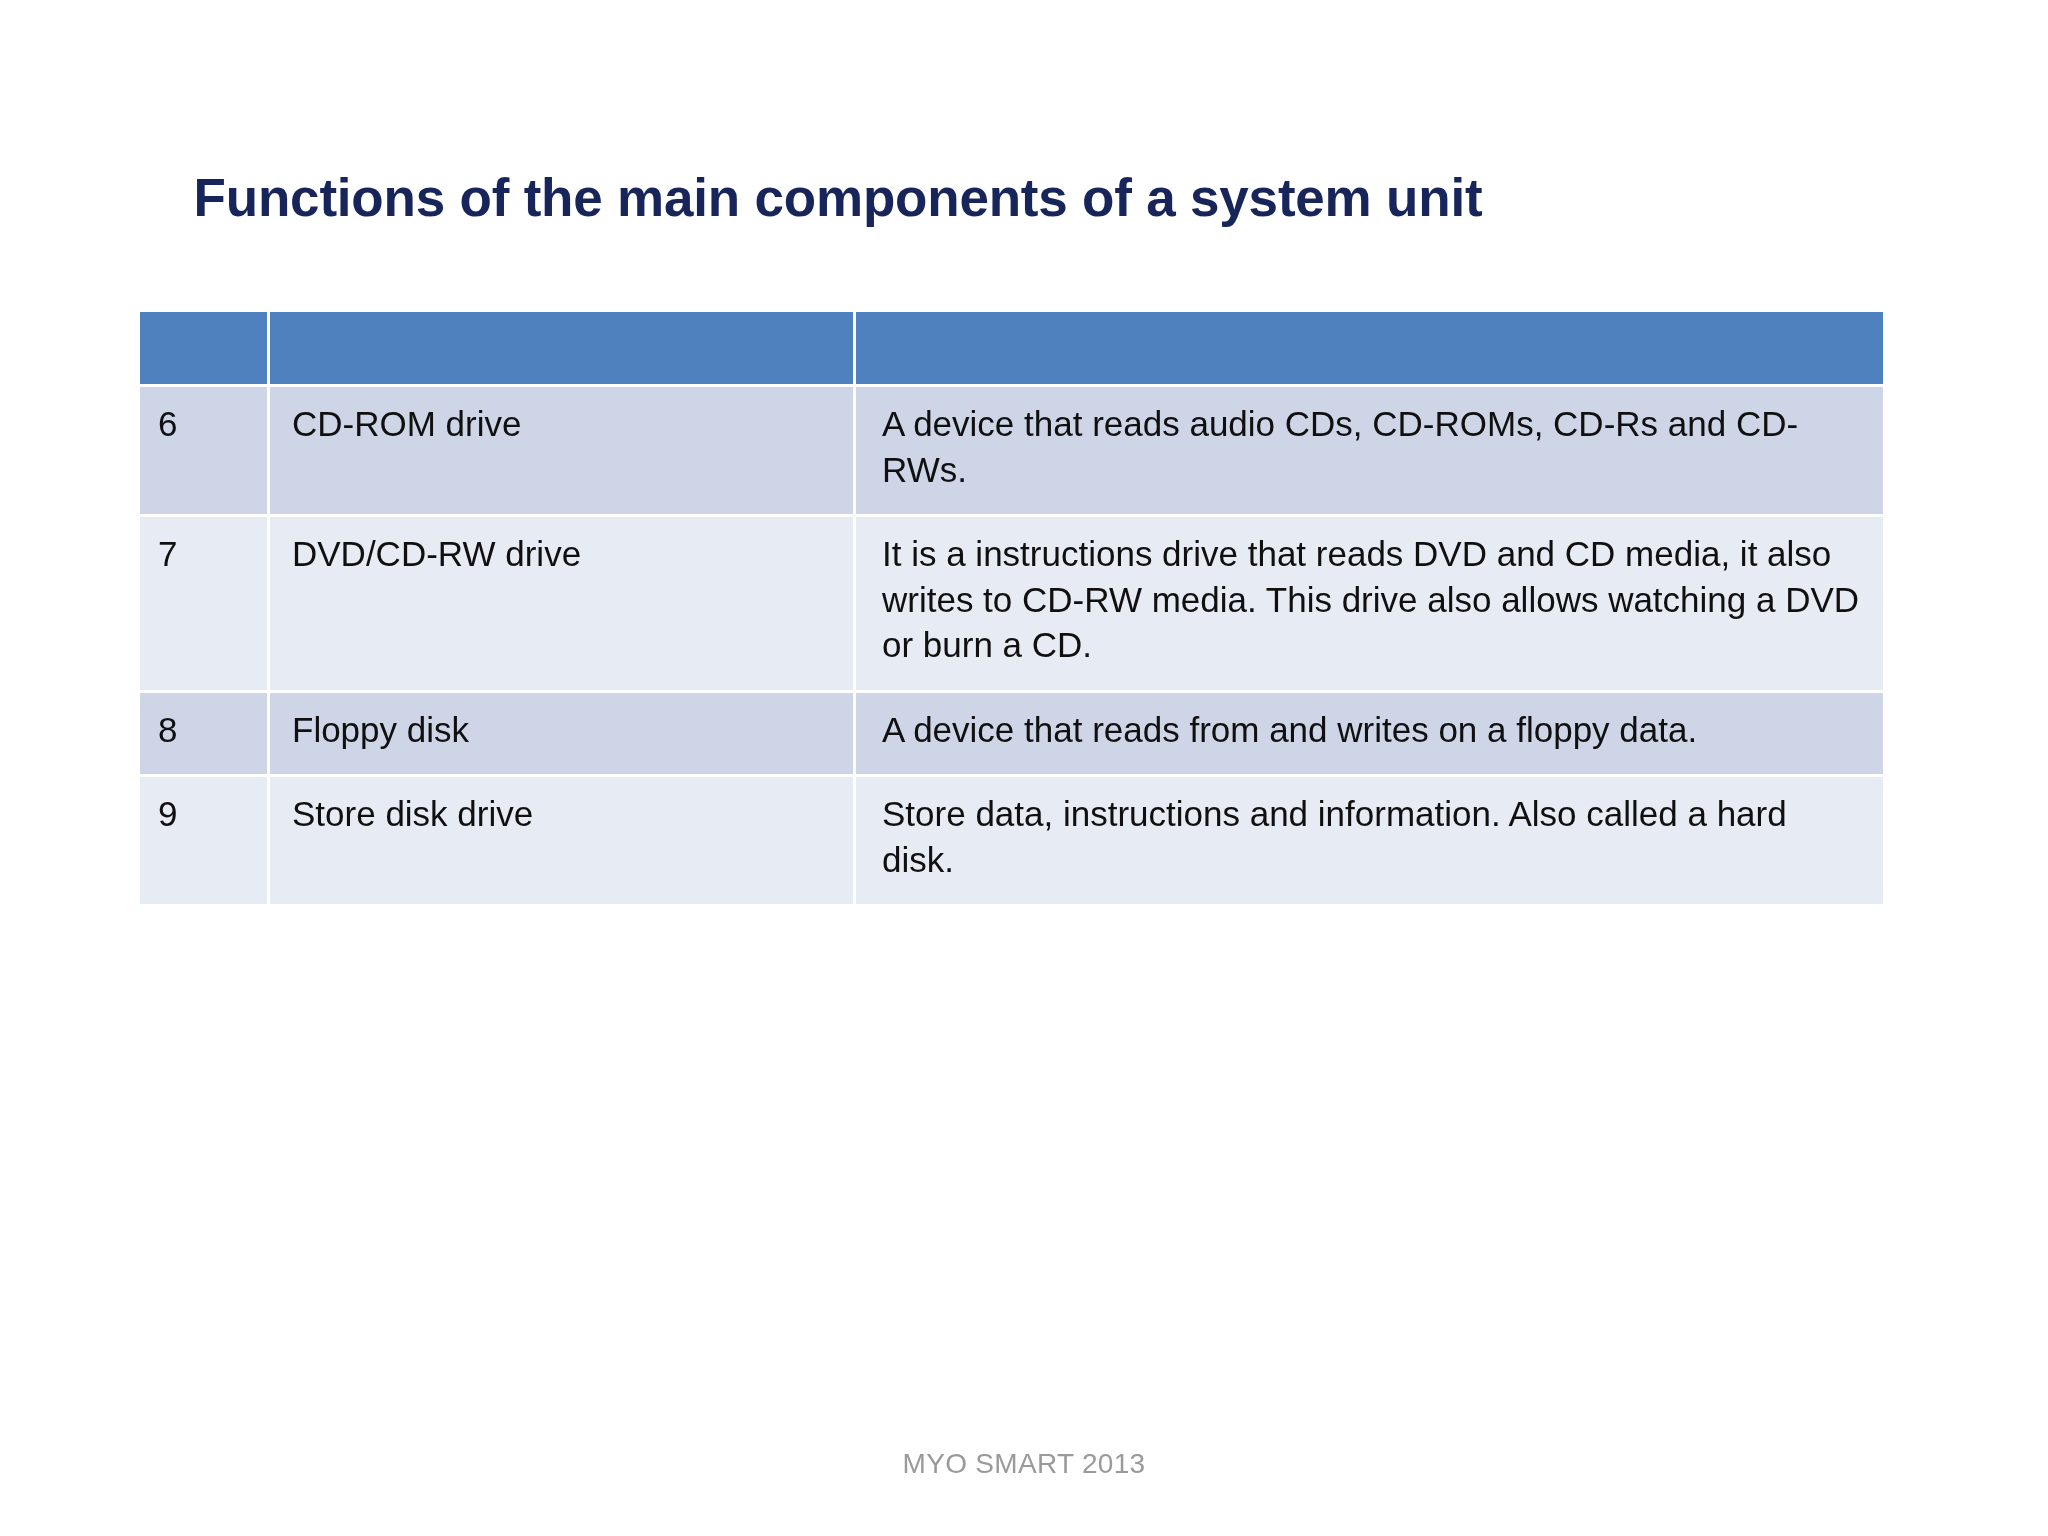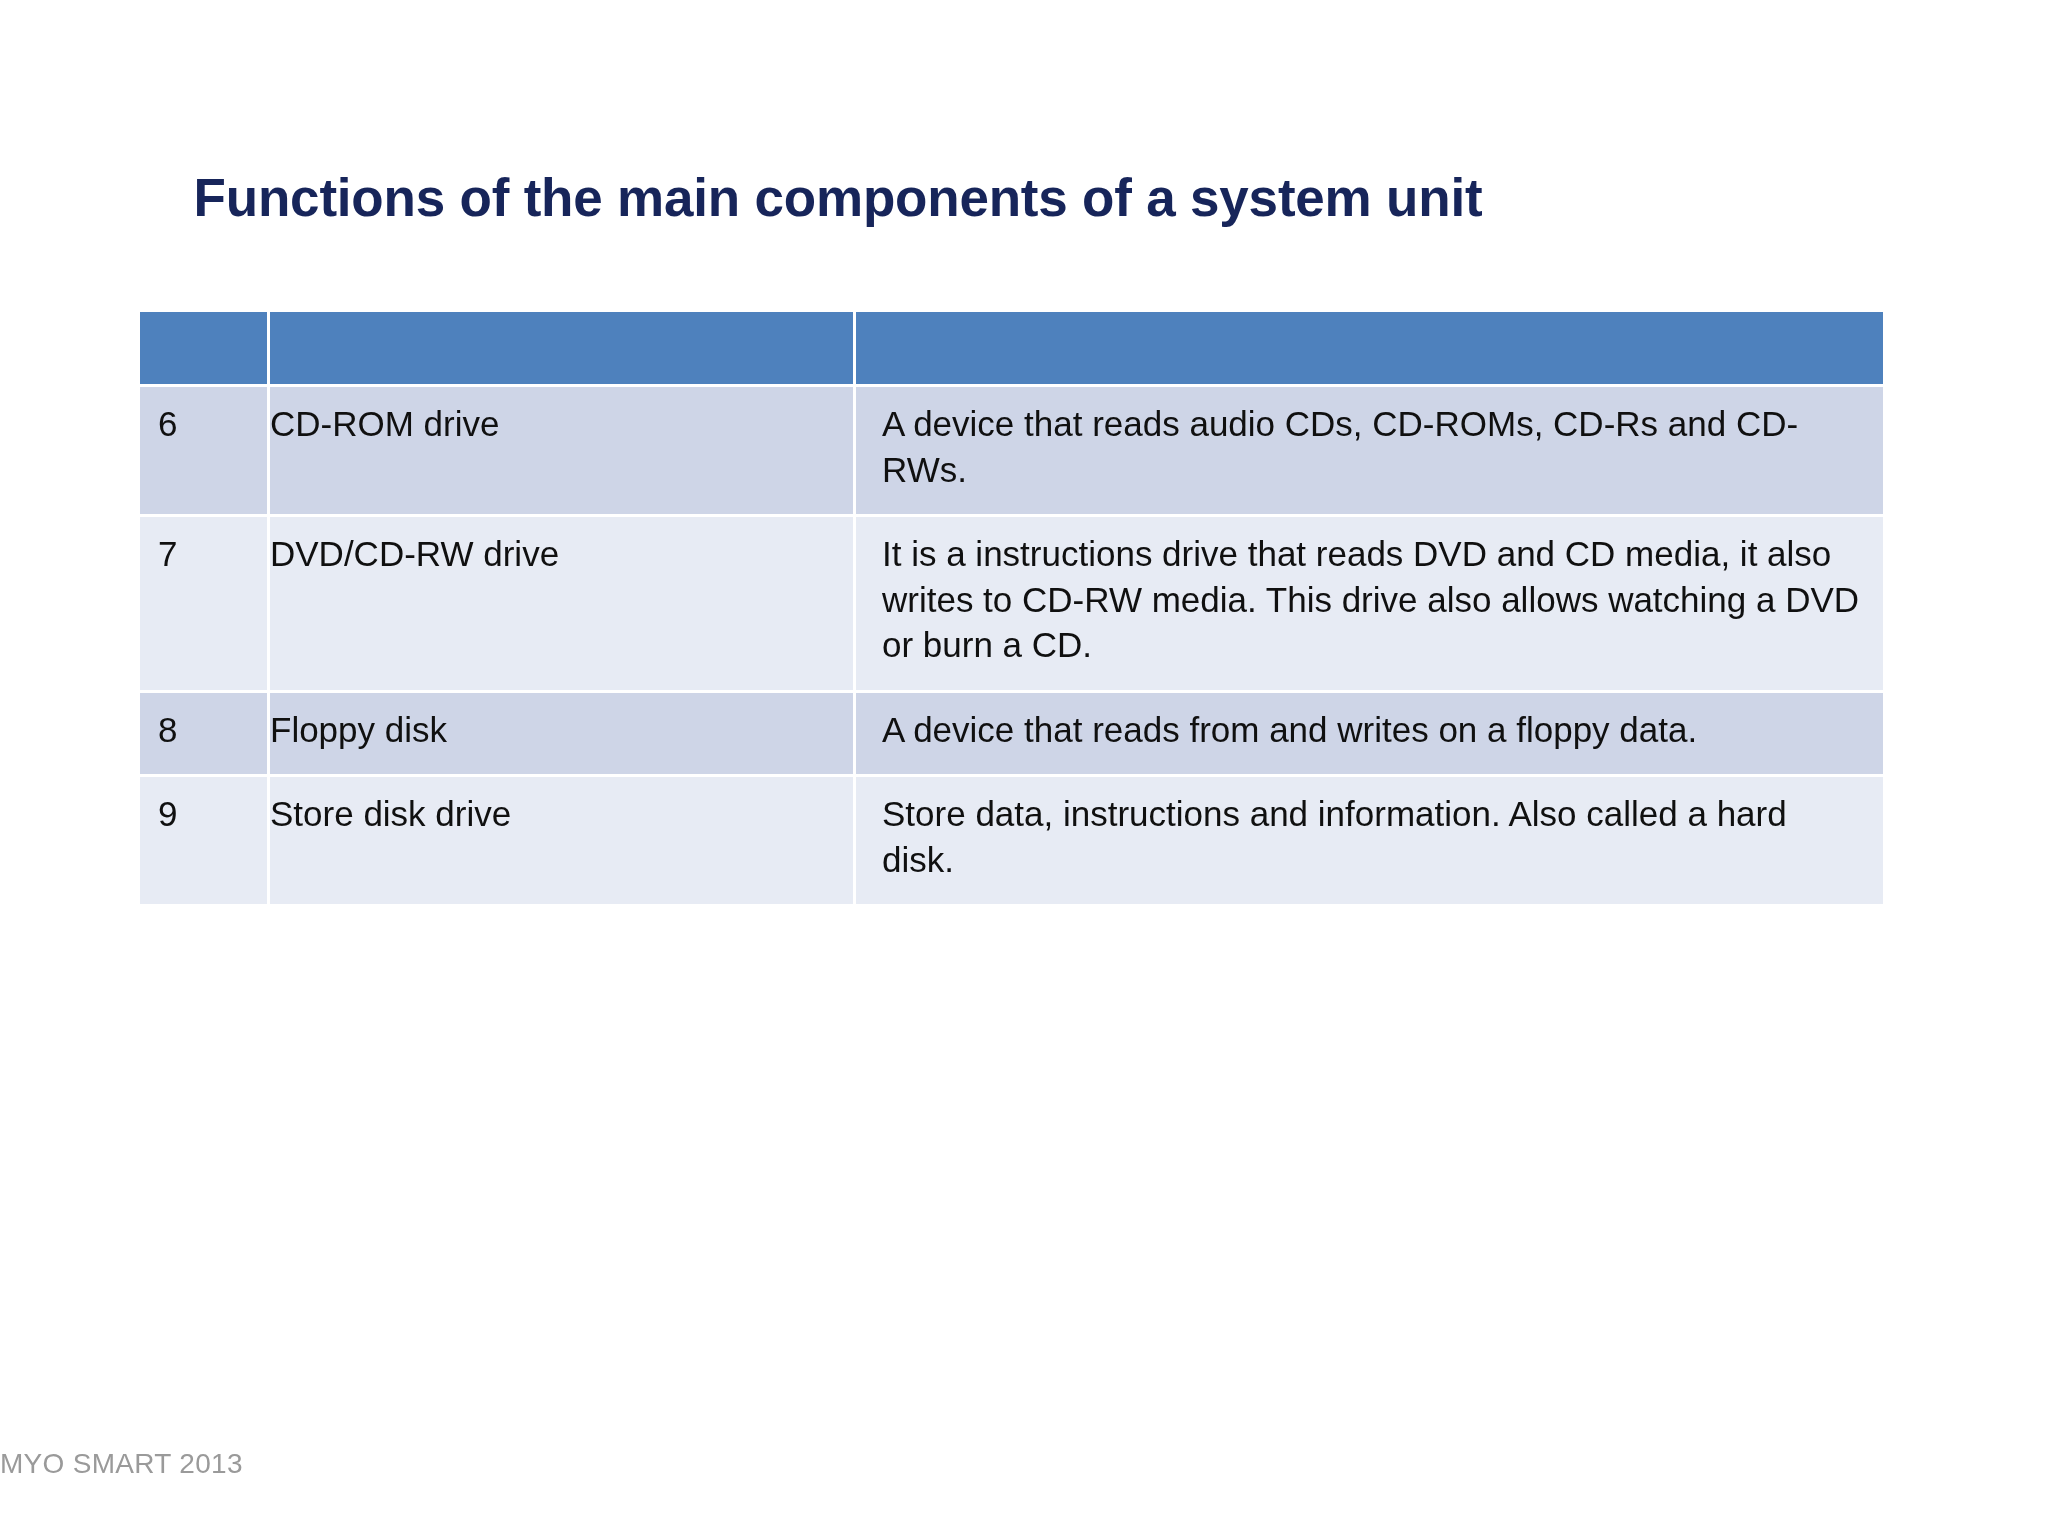--- a/index.html
+++ b/index.html
@@ -70,29 +70,30 @@
     line-height: 1.30;
     color: #101010;
     border: 0;
     font-weight: normal;
   }
 
   tbody tr.row-shade td { background: #CED5E7; }
   tbody tr.row-light td { background: #E7EBF4; }
 
   td.col-num  { padding-left: 18px; }
-  td.col-name { }
+  td.col-name { padding-left: 22px; }
   td.col-desc { padding-left: 26px; padding-right: 22px; }
 
   
   .footer {
     position: absolute;
     left: 0;
     top: 1448px;
     width: 2048px;
+    text-align: center;
     font-size: 28px;
     color: #9a9a9a;
     letter-spacing: 0.3px;
   }
 </style>
 </head>
 <body>
 
 <div class="slide">
 

